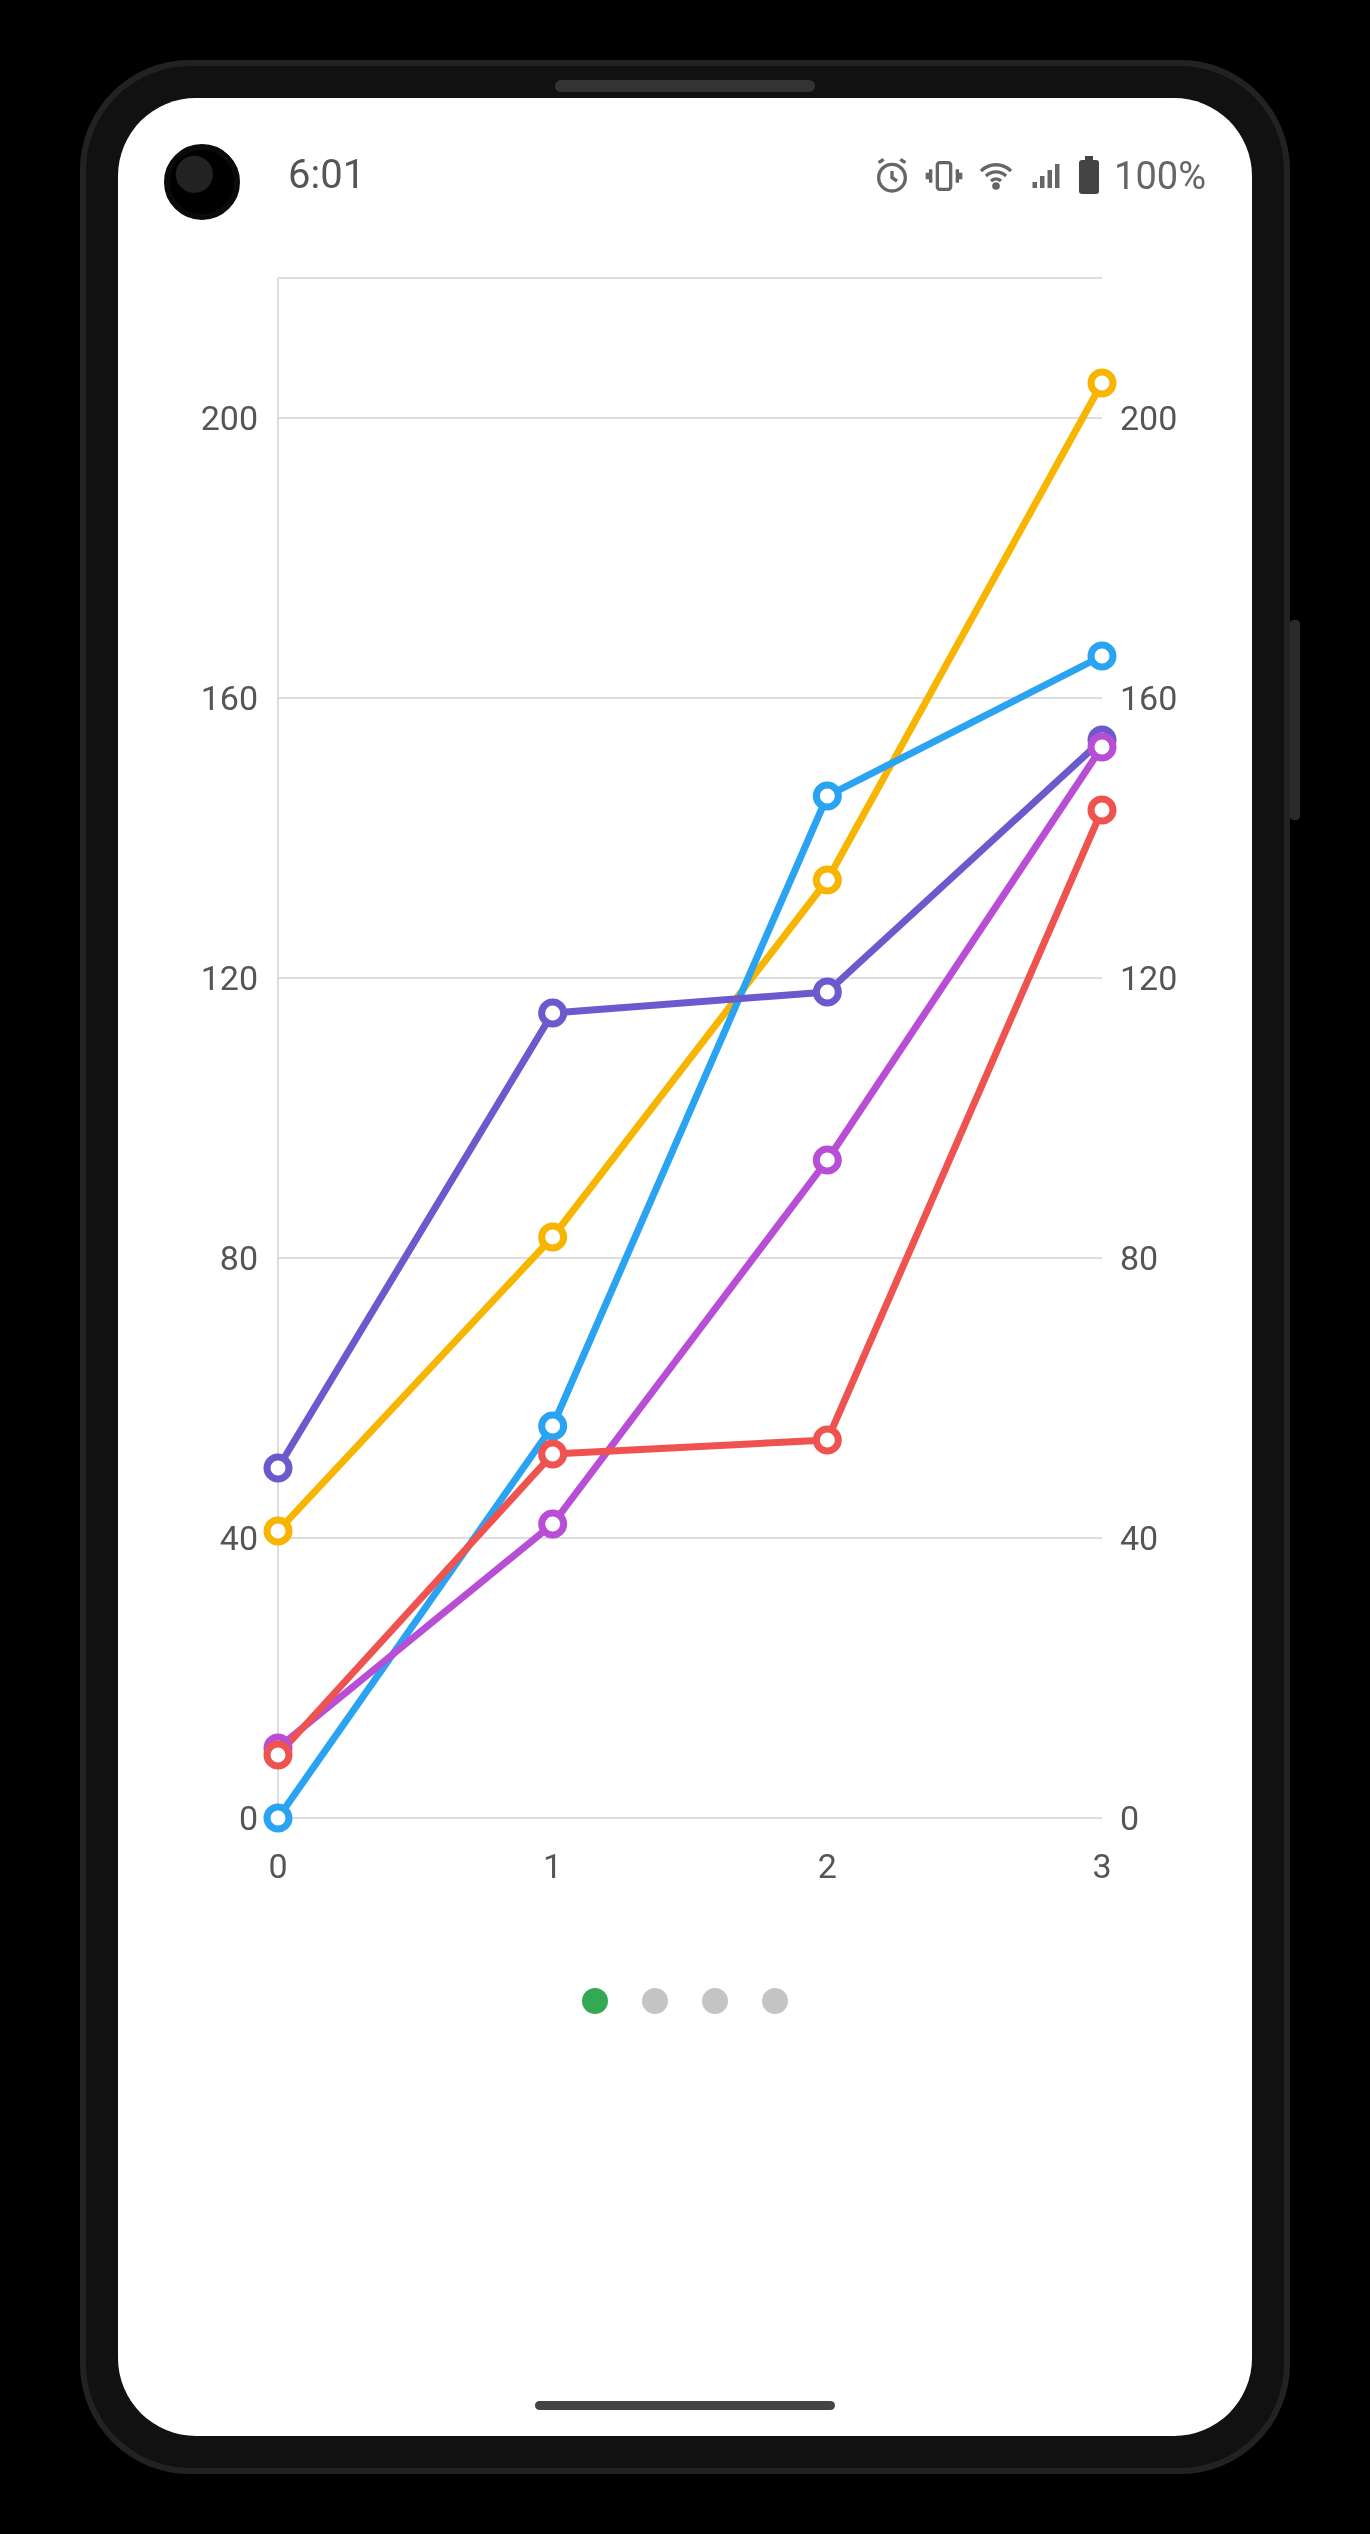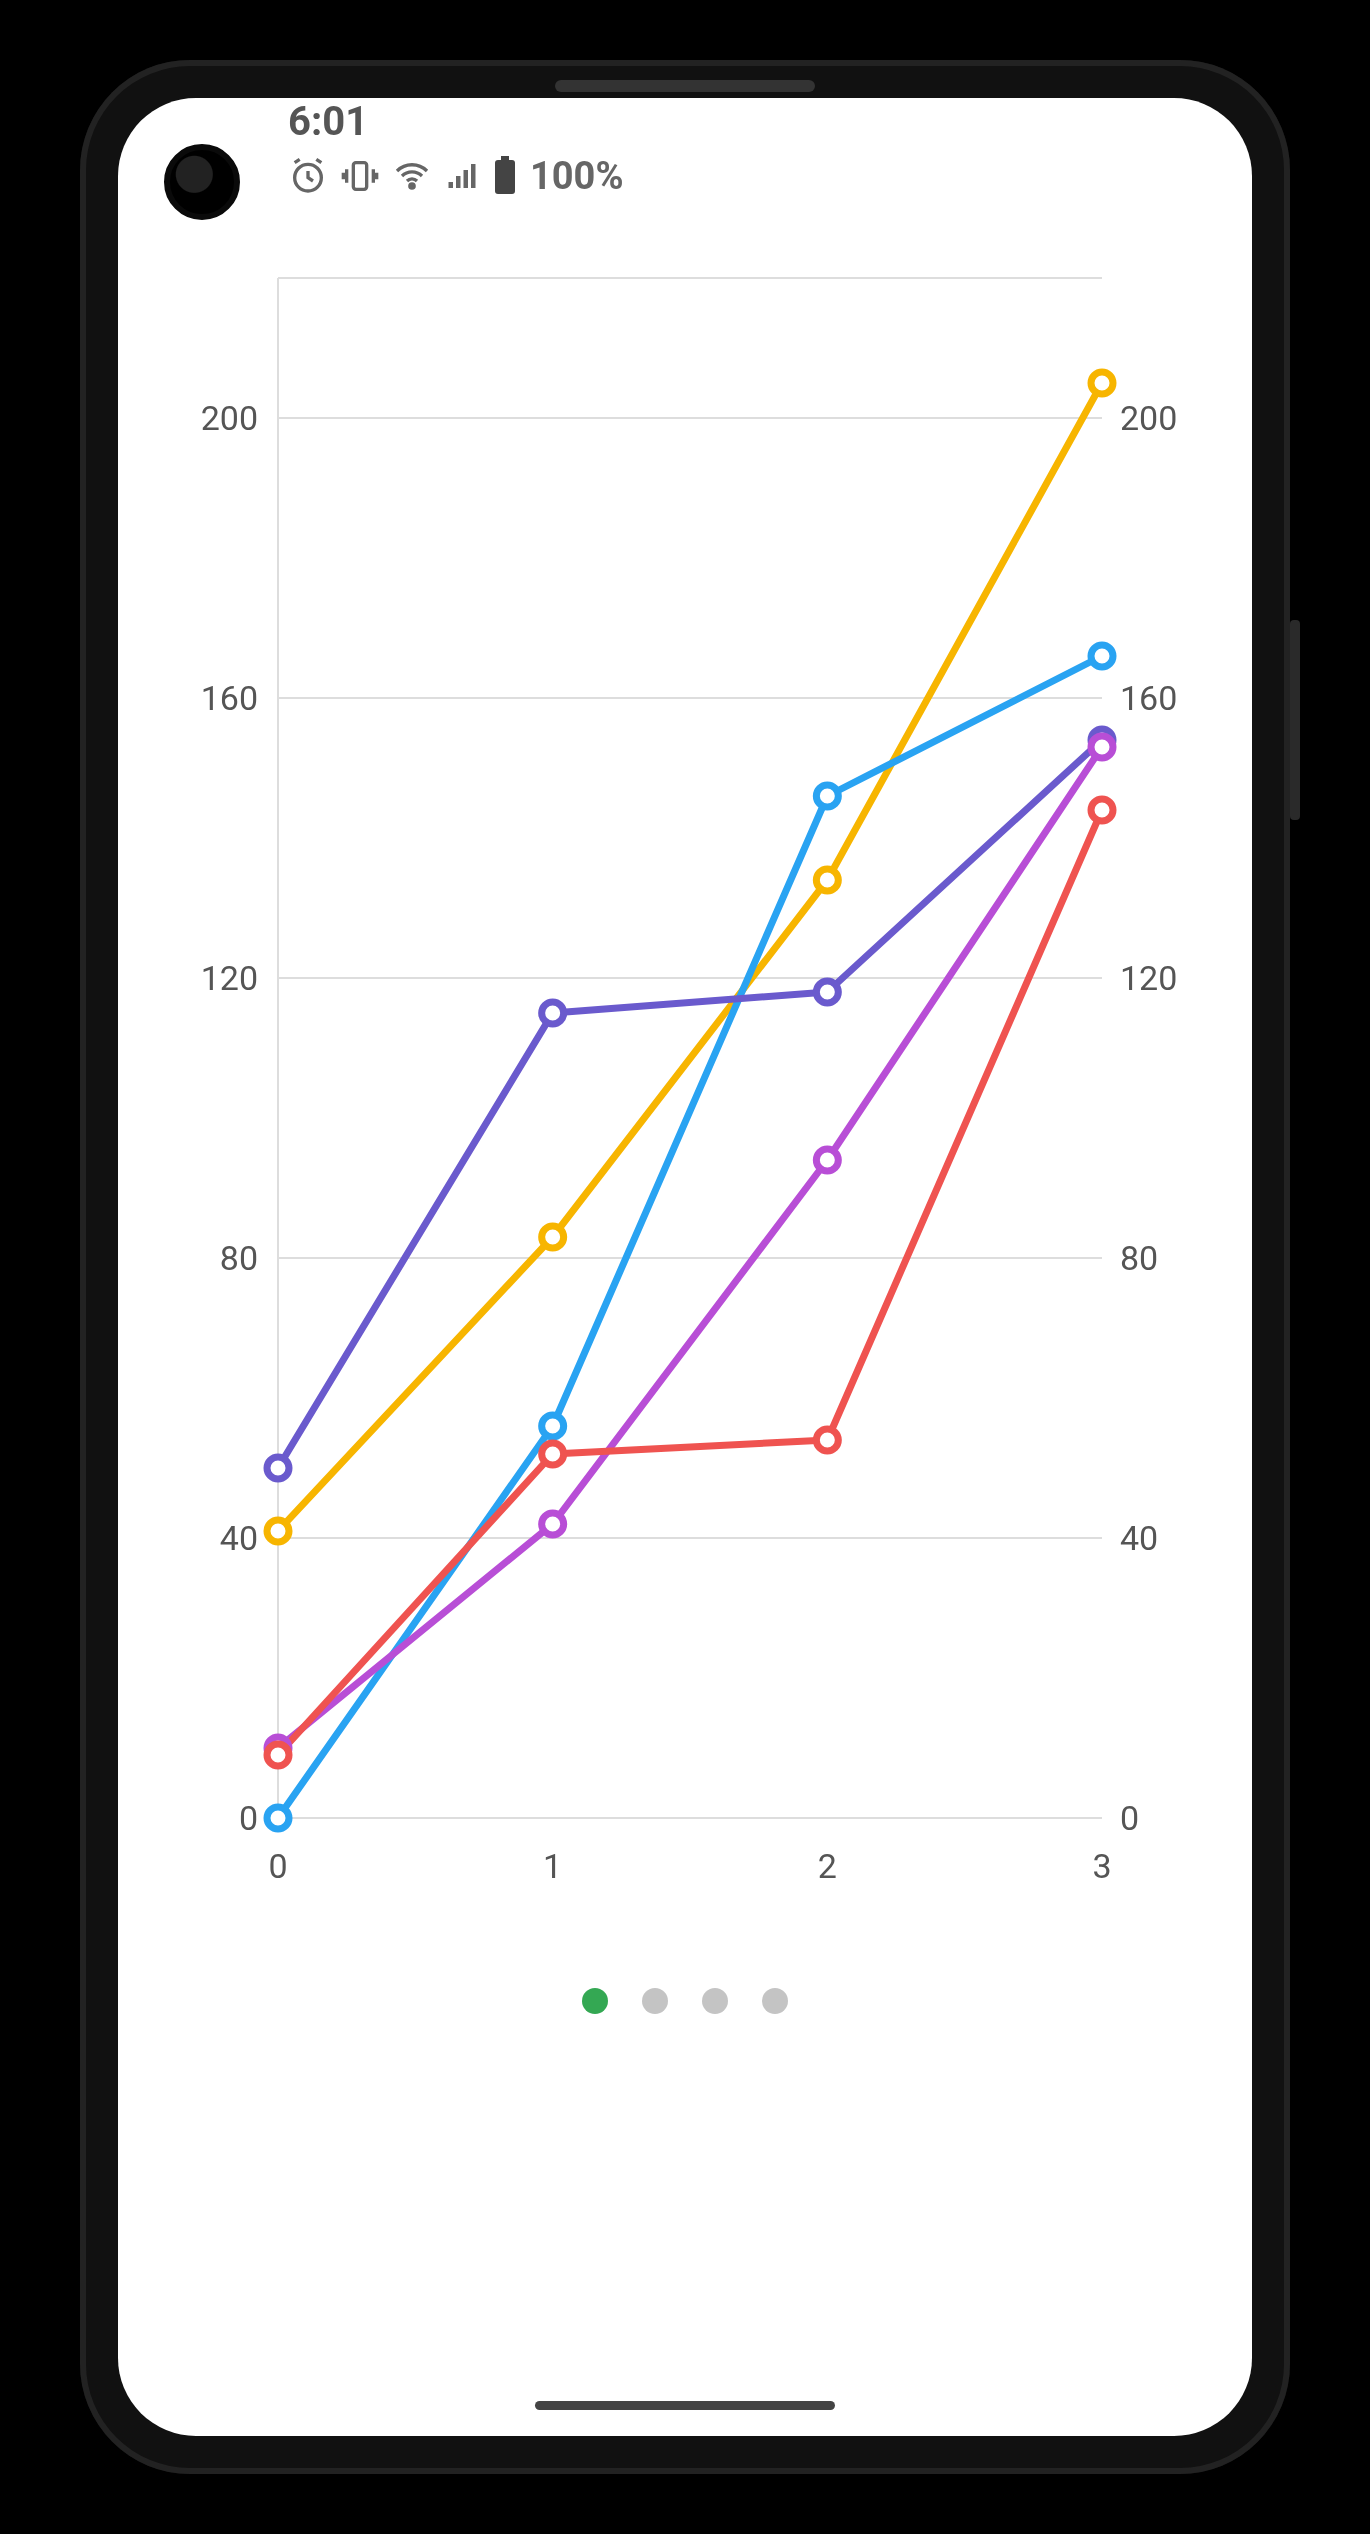--- a/index.html
+++ b/index.html
@@ -61,26 +61,25 @@
     border-radius: 50%;
     background: radial-gradient(circle at 38% 38%, #222 0 32%, #000 34% 100%);
     border: 6px solid #0a0a0a;
     z-index: 20;
   }
 
   
   .statusbar {
     height: 110px;
     display: flex;
-    align-items: flex-start;
+    align-items: flex-end;
     padding: 0 46px 10px 170px;
     color: #555;
     font-size: 40px;
-    font-weight: 700;
-    flex-direction: column;
+    font-weight: 400;
   }
   .statusbar .spacer { flex: 1; }
   .statusbar .right {
     display: flex;
     align-items: center;
     gap: 12px;
     color: #666;
   }
   .statusbar svg { display:block; }
 

